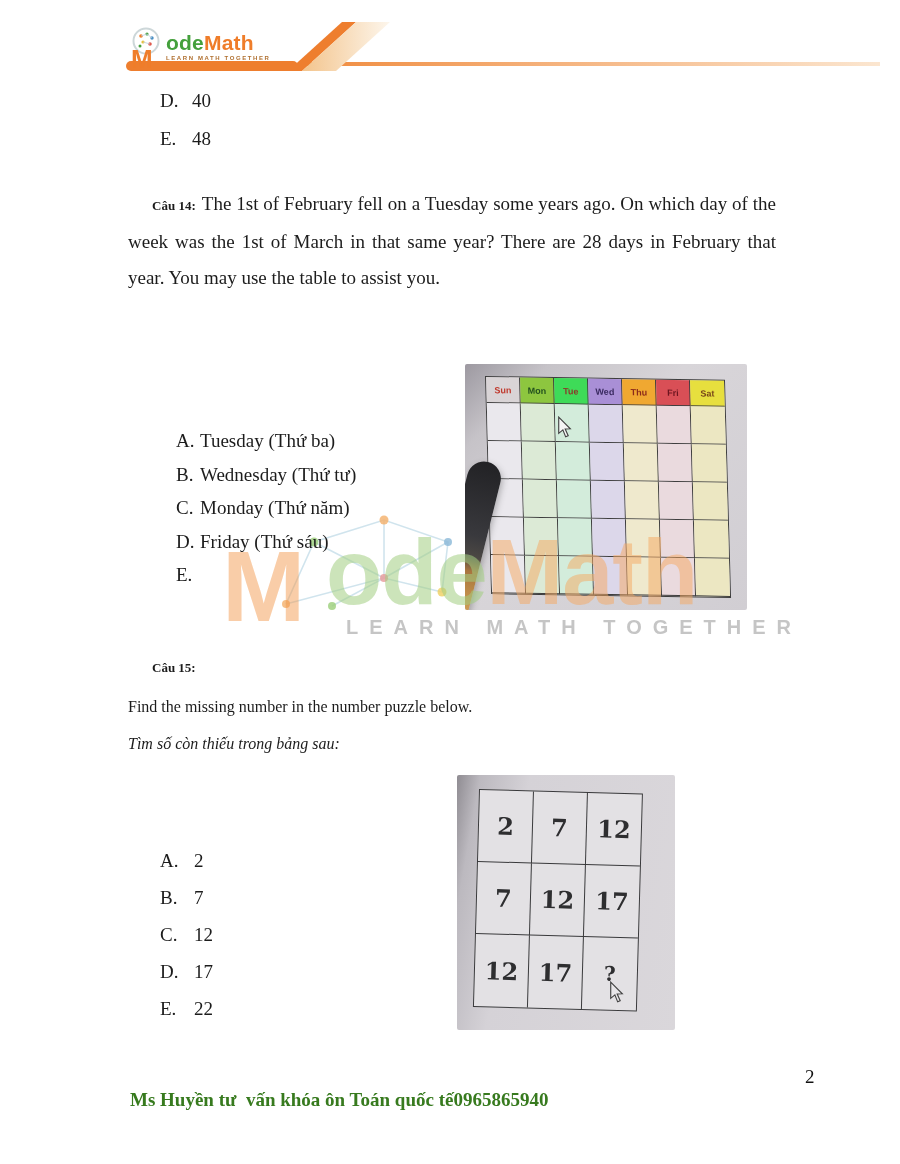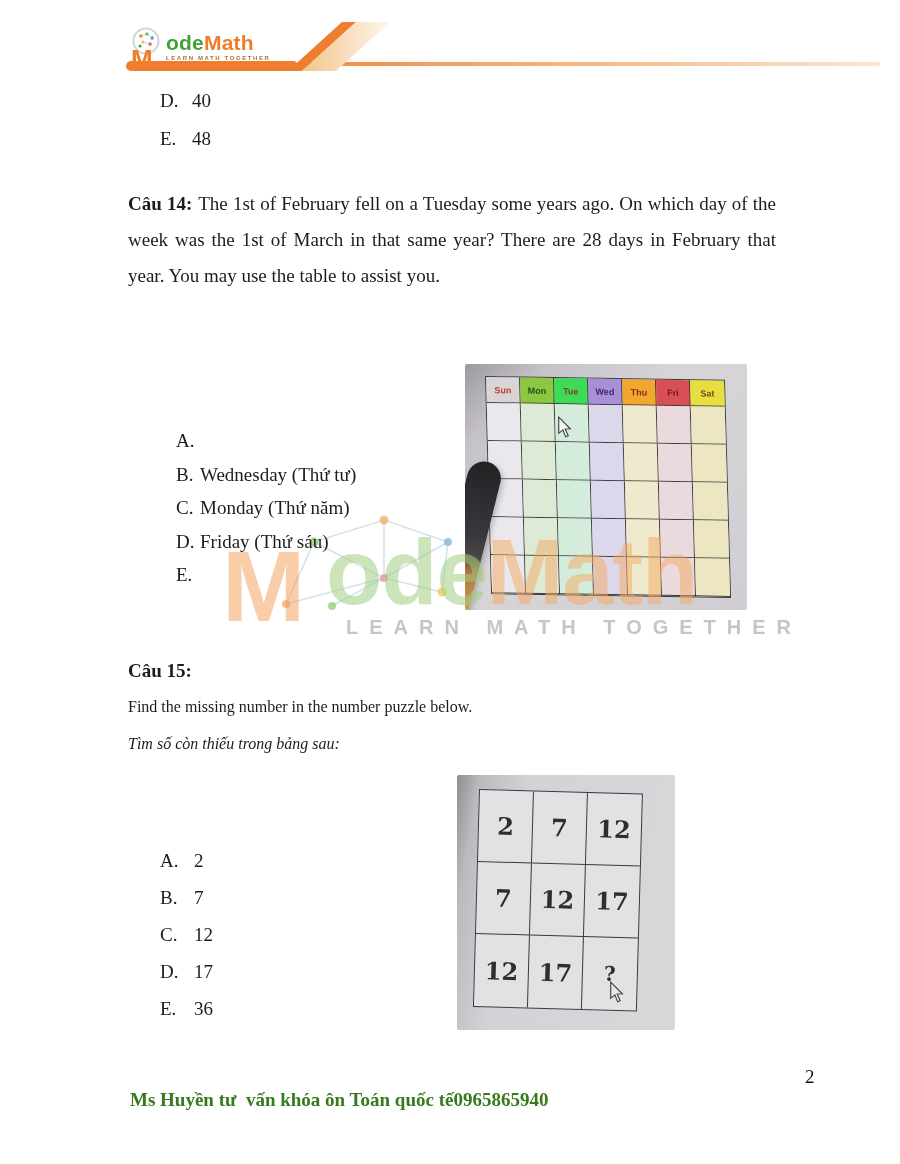--- a/index.html
+++ b/index.html
@@ -13,21 +13,21 @@
   .logo-name{font-family:"Liberation Sans",sans-serif;font-weight:bold;font-size:21px;line-height:21px;letter-spacing:.2px;}
   .logo-name .g{color:#44a03c;}
   .logo-name .o{color:#ef7d2a;}
   .logo-tag{font-family:"Liberation Sans",sans-serif;font-size:6px;letter-spacing:1.6px;color:#b07030;font-weight:bold;margin-top:2px;}
 
   
   .abs{position:absolute;}
   .para{width:648px;font-size:19px;line-height:36px;text-align:justify;margin:0;}
   .para b{margin-right:6px;}
   .vi{font-style:italic;}
-  .qlabel{font-weight:bold;font-size:19px;}
+  .qlabel{font-weight:bold;font-size:13px;margin-left:24px;}
   .line{font-size:16px;}
 
   
   .options{display:flex;flex-direction:column;}
   .option-row{display:flex;font-size:19px;}
   .options.q14 .option-row{line-height:33.5px;}
   .options.q14 .opt-label{min-width:24px;}
   .options.q15 .option-row{line-height:37px;}
   .options.q15 .opt-label{min-width:34px;}
   .options.prev .option-row{line-height:38px;}
@@ -182,20 +182,21 @@
       </div>
     <div class="pen"></div>
     <svg class="cursor" style="left:92px;top:52px;" viewBox="0 0 12 19">
       <path d="M1,1 L1,15 L4.6,12 L7,18 L9.2,17 L6.6,11.2 L11,11 Z" fill="#f5f5f5" stroke="#444" stroke-width="1"></path>
     </svg>
   </div>
 
   <div class="abs options q14" style="left:176px;top:424px;z-index:4;">
       <div class="option-row">
         <span class="opt-label">A.</span>
+        <span class="opt-text">Tuesday (Thứ ba)</span>
       </div>
       <div class="option-row">
         <span class="opt-label">B.</span>
         <span class="opt-text">Wednesday (Thứ tư)</span>
       </div>
       <div class="option-row">
         <span class="opt-label">C.</span>
         <span class="opt-text">Monday (Thứ năm)</span>
       </div>
       <div class="option-row">
@@ -262,21 +263,21 @@
       <div class="option-row">
         <span class="opt-label">C.</span>
         <span class="opt-text">12</span>
       </div>
       <div class="option-row">
         <span class="opt-label">D.</span>
         <span class="opt-text">17</span>
       </div>
       <div class="option-row">
         <span class="opt-label">E.</span>
-        <span class="opt-text">36</span>
+        <span class="opt-text">22</span>
       </div>
     </div>
 
   <div class="pagenum">2</div>
   <div class="footer" id="footer-row" style="color: rgb(55, 122, 30);">
     <span>Ms Huyền tư  vấn khóa ôn Toán quốc tế</span>
     <span>0965865940</span>
   </div>
 
 </div>

